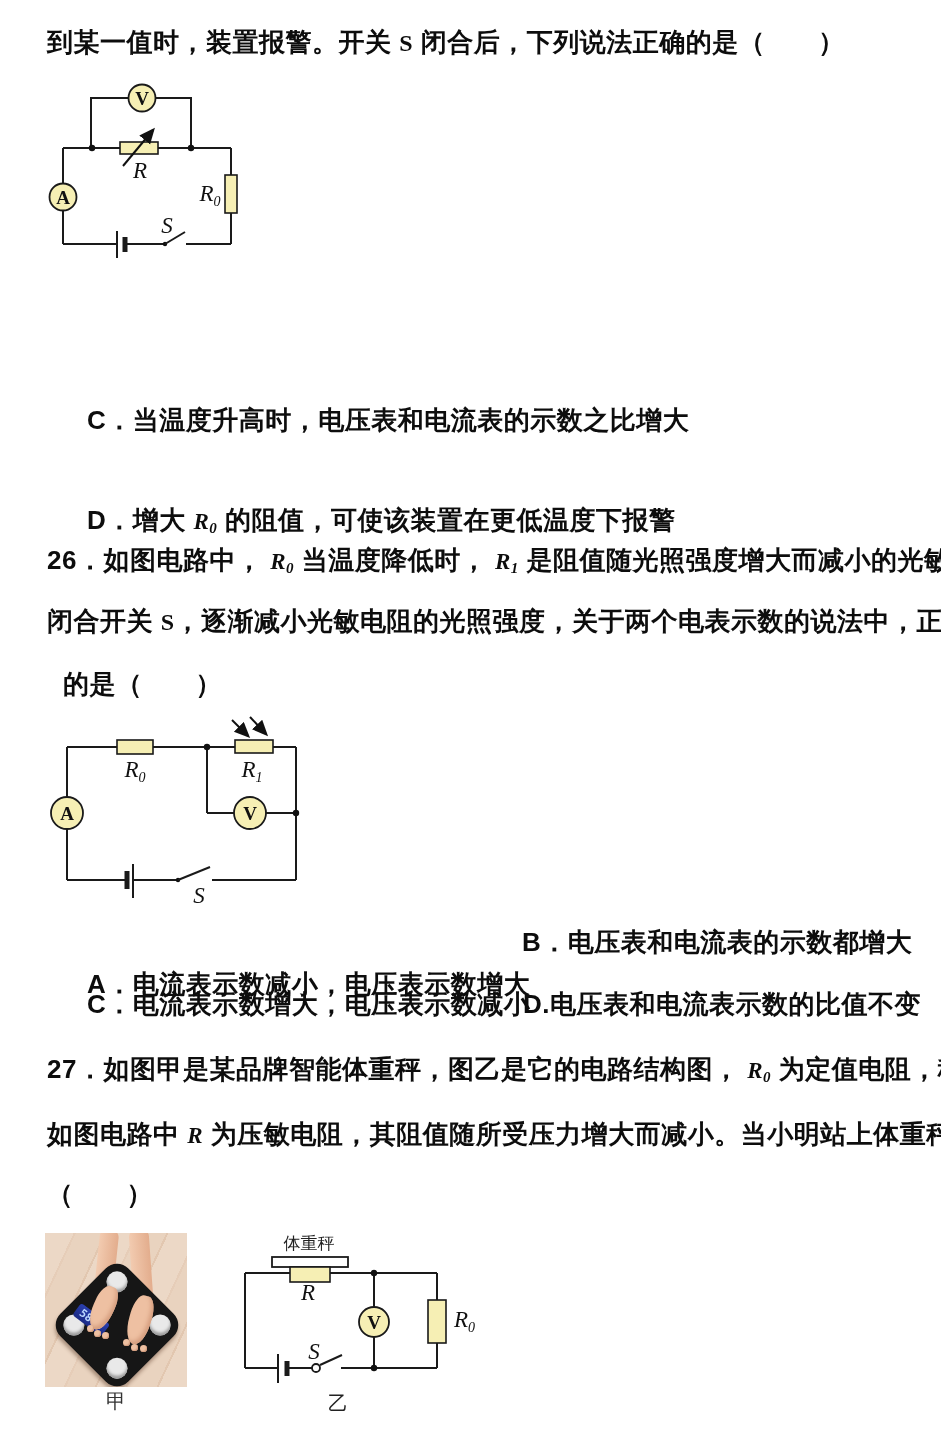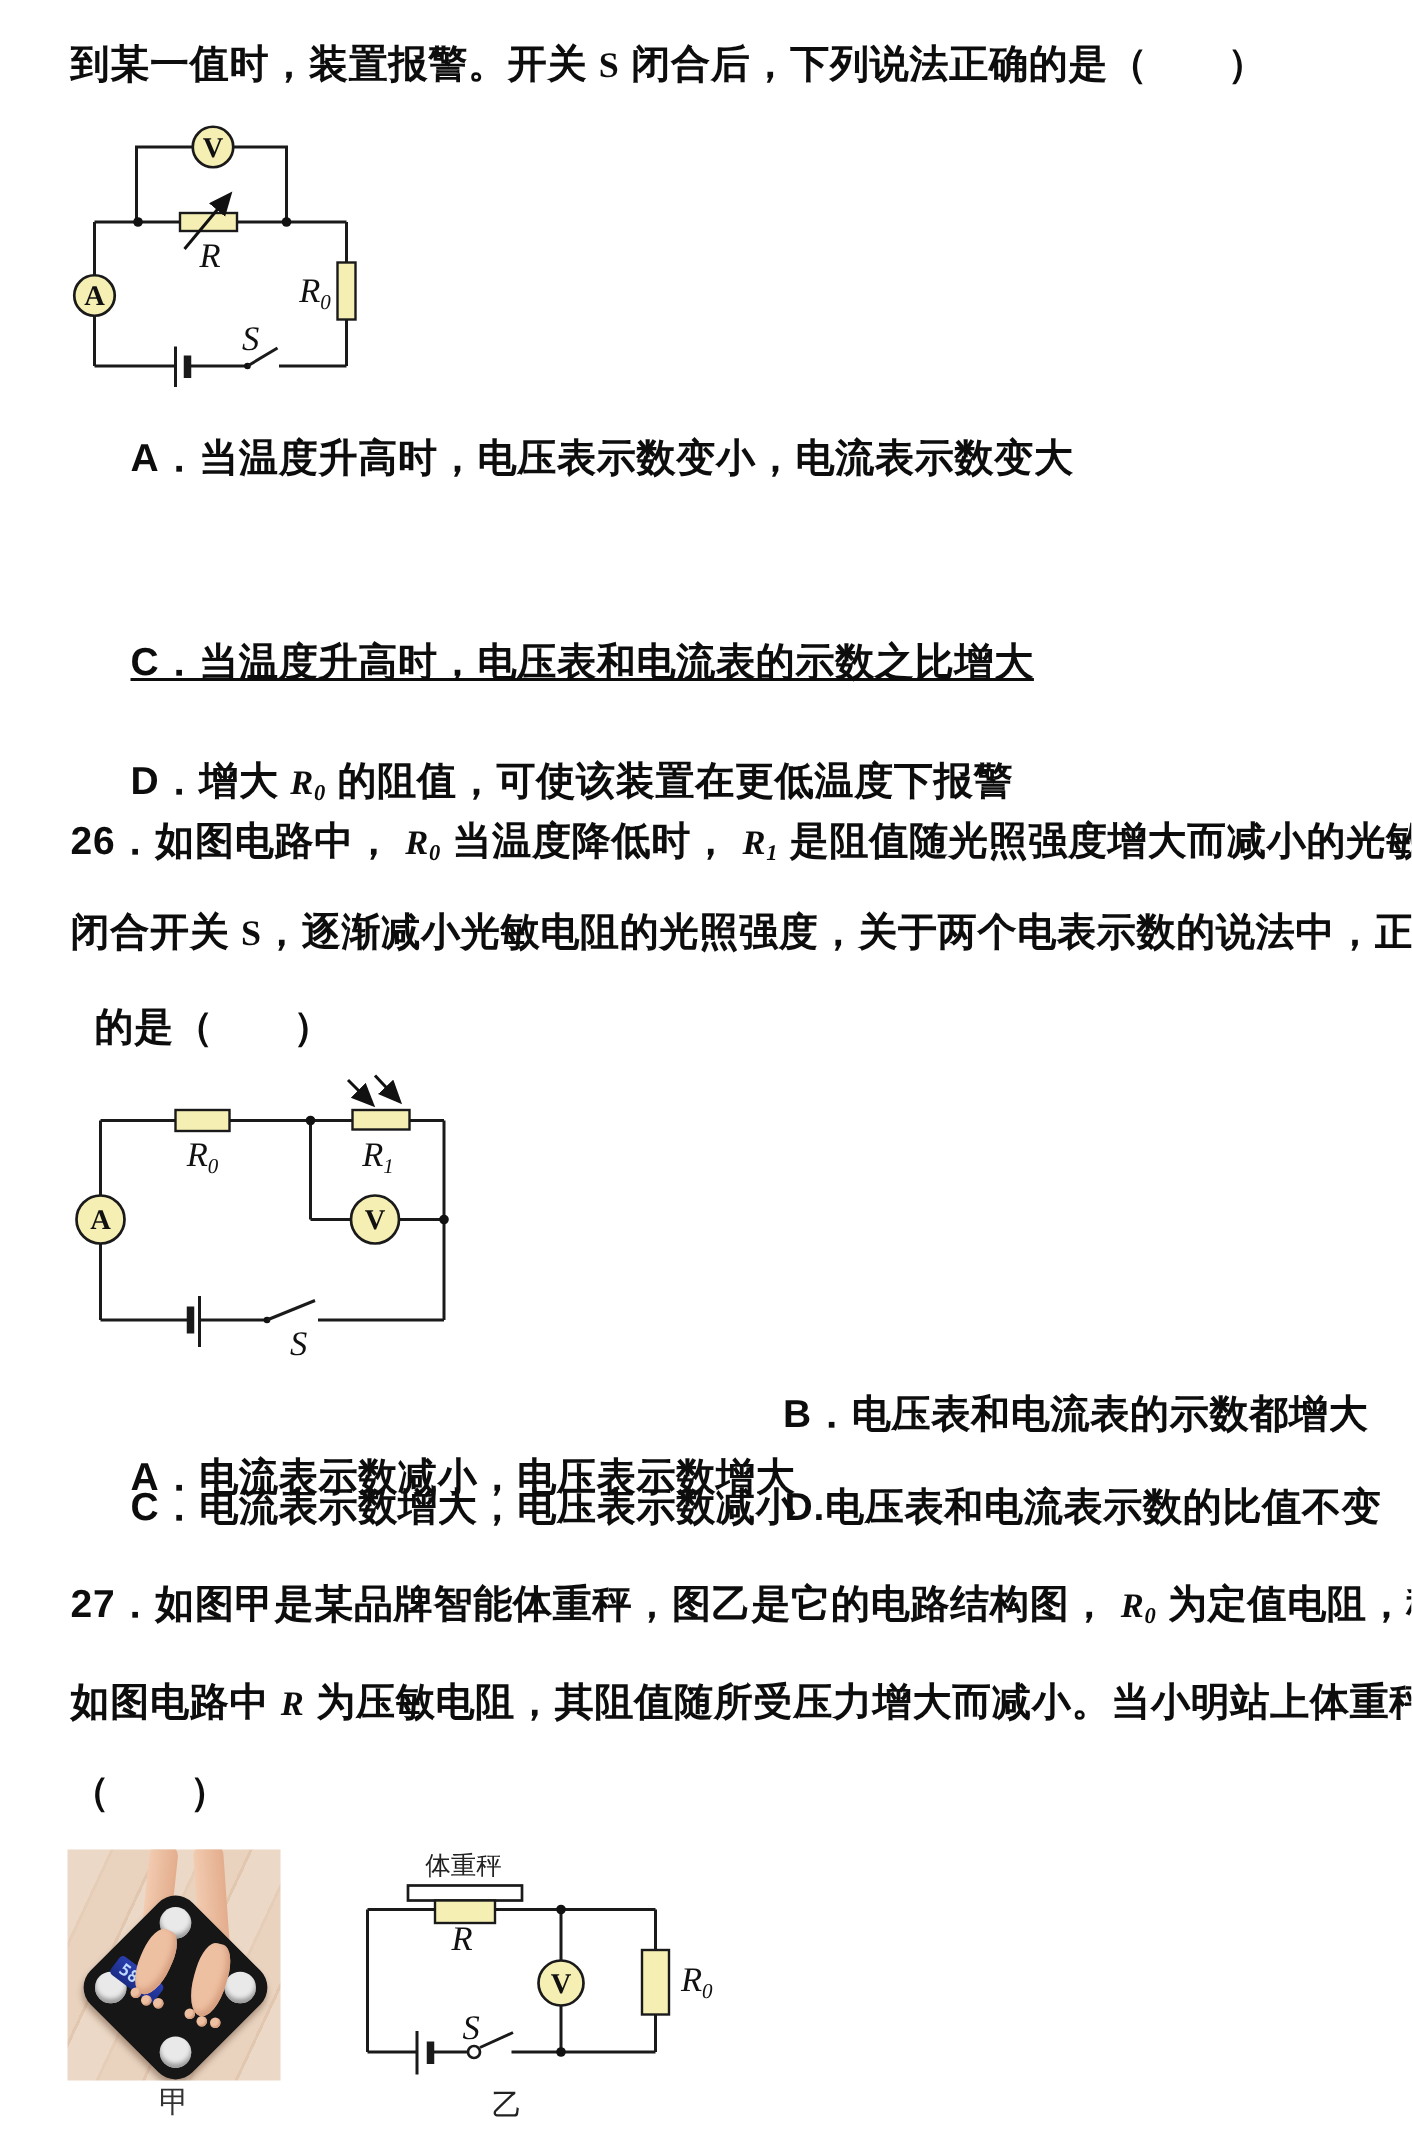--- a/index.html
+++ b/index.html
@@ -80,22 +80,21 @@
 
     <g>
       <circle cx="23" cy="117" r="13.5" fill="#f6efb4" stroke="#1a1a1a" stroke-width="1.8"></circle>
     </g>
     <text class="meter-letter" x="23" y="123.5" text-anchor="middle">A</text>
 
     <rect x="185" y="95" width="12" height="38" fill="#f6efb4" stroke="#1a1a1a" stroke-width="1.6"></rect>
     <text text-anchor="middle" x="170" y="121"><tspan class="cir-sym">R</tspan><tspan class="cir-sub" dy="5">0</tspan></text>
   </svg>
 
-  <div class="line" style="left:87px;top:291px;"><span>A．当温度升高时，电压表示数变小，电流表示数变大</span></div>
-  <div class="line" style="left:87px;top:427px;text-decoration:underline;"><span>C．当温度升高时，电压表和电流表的示数之比增大</span></div>
+  <div class="line" style="left:87px;top:406px;"><span>C．当温度升高时，电压表和电流表的示数之比增大</span></div>
   <div class="line" style="left:87px;top:506px;"><span>D．增大 </span><span class="seg-i">R</span><span class="seg-isub">0</span><span> 的阻值，可使该装置在更低温度下报警</span></div>
 
   <div class="line" style="left:47px;top:546px;"><span>26．如图电路中， </span><span class="seg-i">R</span><span class="seg-isub">0</span><span> 当温度降低时， </span><span class="seg-i">R</span><span class="seg-isub">1</span><span> 是阻值随光照强度增大而减小的光敏电阻。</span></div>
   <div class="line" style="left:47px;top:607px;"><span>闭合开关 </span><span class="seg-r">S</span><span>，逐渐减小光敏电阻的光照强度，关于两个电表示数的说法中，正确</span></div>
   <div class="line" style="left:63px;top:670px;"><span>的是（　　）</span></div>
 
   <svg style="left:50px;top:705px;" width="260" height="205" viewBox="0 0 260 205">
 
     <g stroke="#1a1a1a" stroke-width="2" fill="none">
       <line x1="17" y1="42" x2="246" y2="42"></line>

